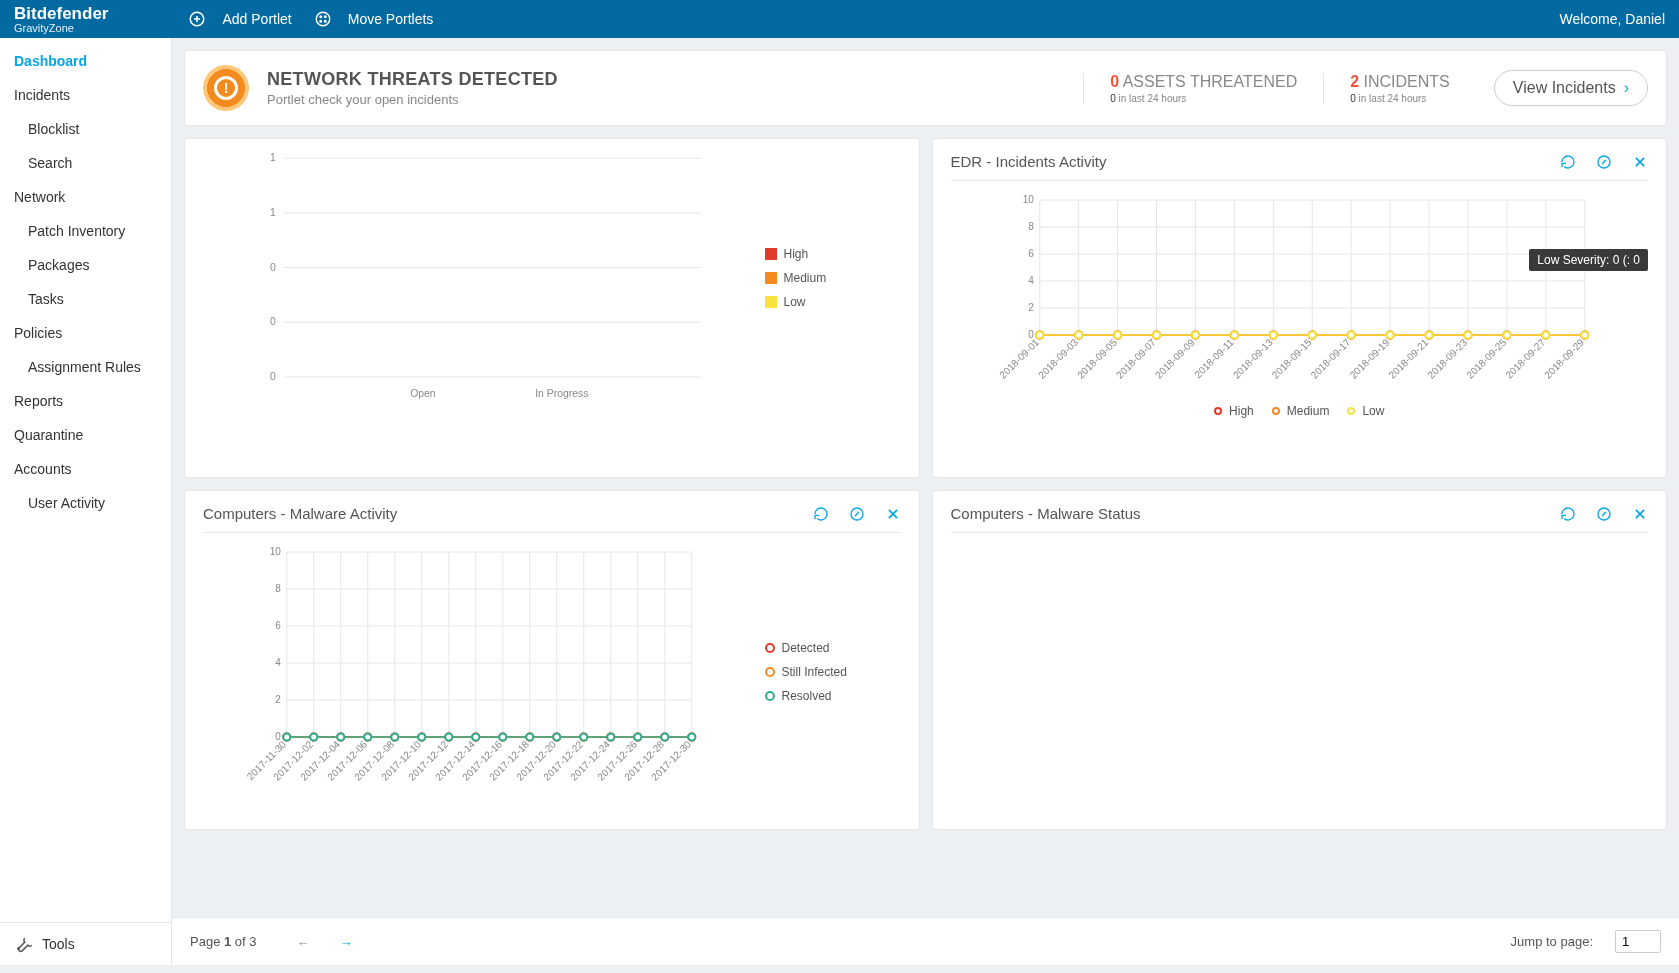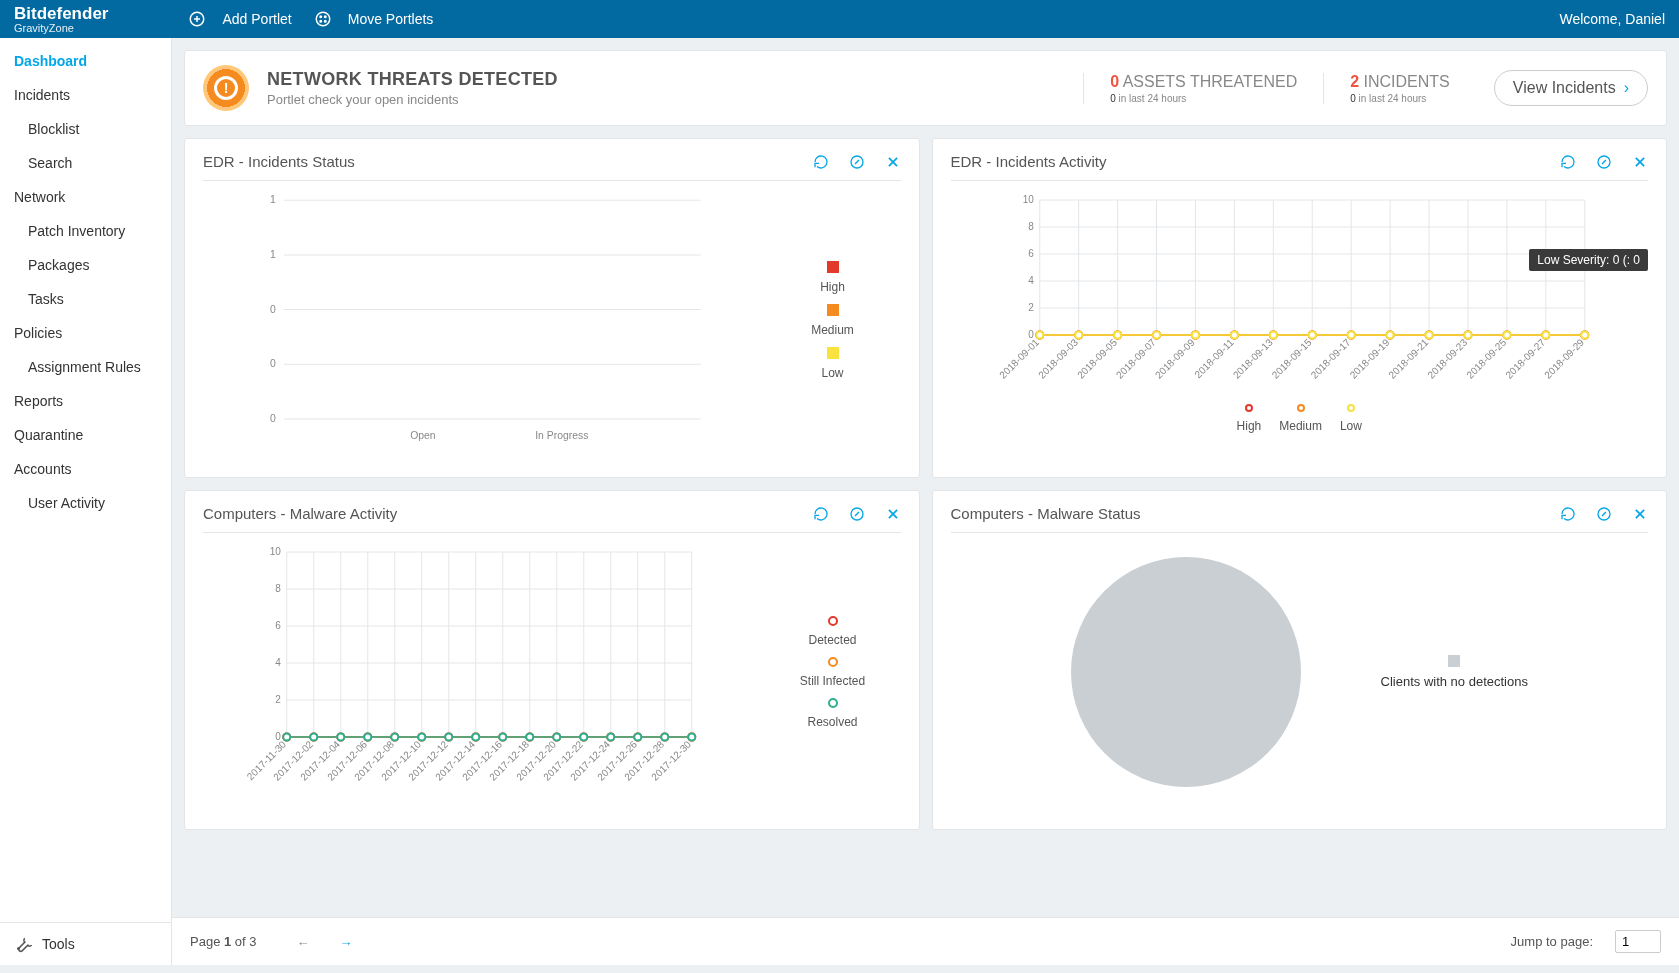--- a/index.html
+++ b/index.html
@@ -35,21 +35,21 @@
 .view-btn { border:1px solid #ccc; border-radius:18px; padding:8px 18px; margin-left:18px; font-size:16px; color:#555; cursor:pointer; display:flex; align-items:center; gap:8px; }
 .grid { display:grid; grid-template-columns:1fr 1fr; gap:12px; }
 .portlet { background:#fff; border:1px solid #e3e6e8; border-radius:3px; padding:14px 18px 18px; min-height:340px; position:relative; }
 .portlet-head { display:flex; align-items:center; border-bottom:1px solid #e3e6e8; padding-bottom:10px; margin-bottom:14px; }
 .portlet-title { font-size:15px; color:#555; font-weight:500; }
 .portlet-actions { margin-left:auto; display:flex; gap:20px; }
 .portlet-actions .act { color:#05a6e8; cursor:pointer; width:16px; height:16px; display:flex; align-items:center; justify-content:center; }
 .chart-wrap { display:flex; height:250px; }
 .chart-svg { flex:1; }
 .legend { width:150px; padding-left:14px; display:flex; flex-direction:column; justify-content:center; gap:10px; font-size:12px; color:#555; }
-.legend-row { display:flex; align-items:center; gap:7px;flex-direction:column; }
+.legend-row { display:flex; align-items:center; gap:7px; }
 .swatch { width:12px; height:12px; }
 .dot-sw { width:10px; height:10px; border-radius:50%; border:2px solid; background:#fff; }
 .pie-body { display:flex; align-items:center; justify-content:center; height:250px; gap:80px; }
 .pie { width:230px; height:230px; border-radius:50%; background:#c9cfd3; }
 .footer { background:#fff; border-top:1px solid #e3e6e8; padding:12px 18px; display:flex; align-items:center; font-size:13px; color:#555; }
 .pager-arrows { margin-left:40px; display:flex; gap:30px; color:#888; }
 .pager-arrows span { cursor:pointer; font-size:13px; }
 .pager-arrows .active { color:#05a6e8; }
 .jump { margin-left:auto; display:flex; align-items:center; gap:22px; }
 .jump input { width:46px; padding:3px 6px; border:1px solid #ccc; border-radius:2px; font-size:13px; }
@@ -140,41 +140,20 @@
           <div class="view-btn">
             <span>View Incidents</span>
             <span style="color:#05a6e8;">›</span>
           </div>
         </div>
       </div>
 
       <div class="grid">
 
         <div class="portlet">
-          <div class="portlet-head">
-            <div class="portlet-title">EDR - Incidents Status</div>
-            <div class="portlet-actions">
-              <div class="act">
-                  <svg width="16" height="16" viewBox="0 0 24 24" fill="none" stroke="#05a6e8" stroke-width="2">
-                    <path d="M3 12a9 9 0 1 1 3 6.7M3 20v-6h6"></path>
-                  </svg>
-                </div>
-              <div class="act">
-                  <svg width="16" height="16" viewBox="0 0 24 24" fill="none" stroke="#05a6e8" stroke-width="2">
-                    <circle cx="12" cy="12" r="9"></circle>
-                    <path d="M9 15l6-6"></path>
-                  </svg>
-                </div>
-              <div class="act">
-                  <svg width="14" height="14" viewBox="0 0 24 24" fill="none" stroke="#05a6e8" stroke-width="3">
-                    <path d="M5 5l14 14M19 5L5 19"></path>
-                  </svg>
-                </div>
-            </div>
-          </div>
           <div class="chart-wrap">
             <svg class="chart-svg" id="chart1" viewBox="0 0 430 240">
                 <line x1="30" y1="215" x2="430" y2="215" stroke="#e3e6e8"></line>
                 <text x="22" y="218" text-anchor="end" class="axis-text">0</text>
                 <line x1="30" y1="162.5" x2="430" y2="162.5" stroke="#e3e6e8"></line>
                 <text x="22" y="165.5" text-anchor="end" class="axis-text">0</text>
                 <line x1="30" y1="110" x2="430" y2="110" stroke="#e3e6e8"></line>
                 <text x="22" y="113" text-anchor="end" class="axis-text">0</text>
                 <line x1="30" y1="57.5" x2="430" y2="57.5" stroke="#e3e6e8"></line>
                 <text x="22" y="60.5" text-anchor="end" class="axis-text">1</text>
@@ -483,27 +462,20 @@
                     <path d="M9 15l6-6"></path>
                   </svg>
                 </div>
               <div class="act">
                   <svg width="14" height="14" viewBox="0 0 24 24" fill="none" stroke="#05a6e8" stroke-width="3">
                     <path d="M5 5l14 14M19 5L5 19"></path>
                   </svg>
                 </div>
             </div>
           </div>
-          <div class="pie-body">
-            <div class="pie"></div>
-            <div class="legend-row">
-              <div class="swatch" style="background:#c9cfd3;"></div>
-              <span>Clients with no detections</span>
-            </div>
-          </div>
         </div>
 
       </div>
     </div>
 
     <div class="footer">
       <div><span>Page </span><b>1</b><span> of 3</span></div>
       <div class="pager-arrows">
         <span>←</span>
         <span class="active">→</span>

